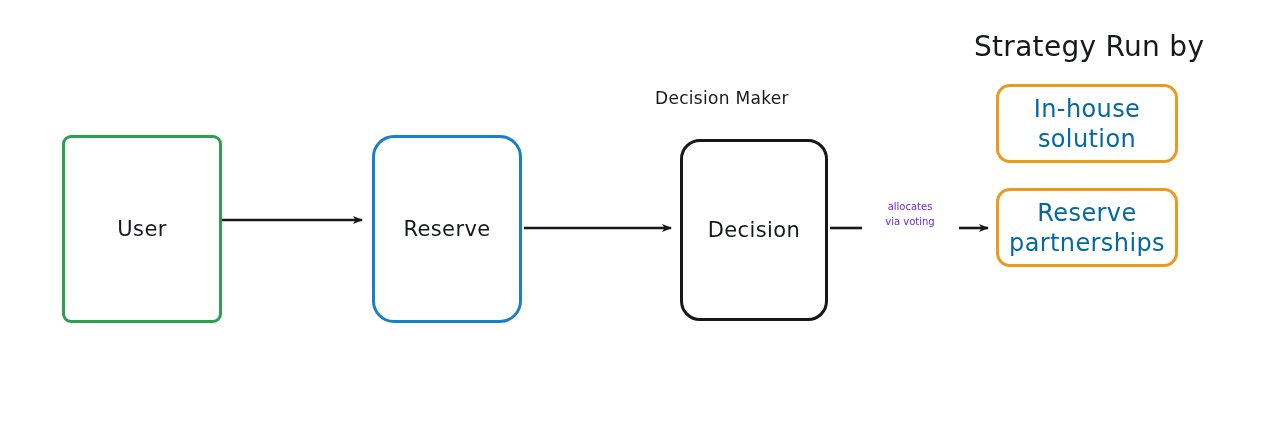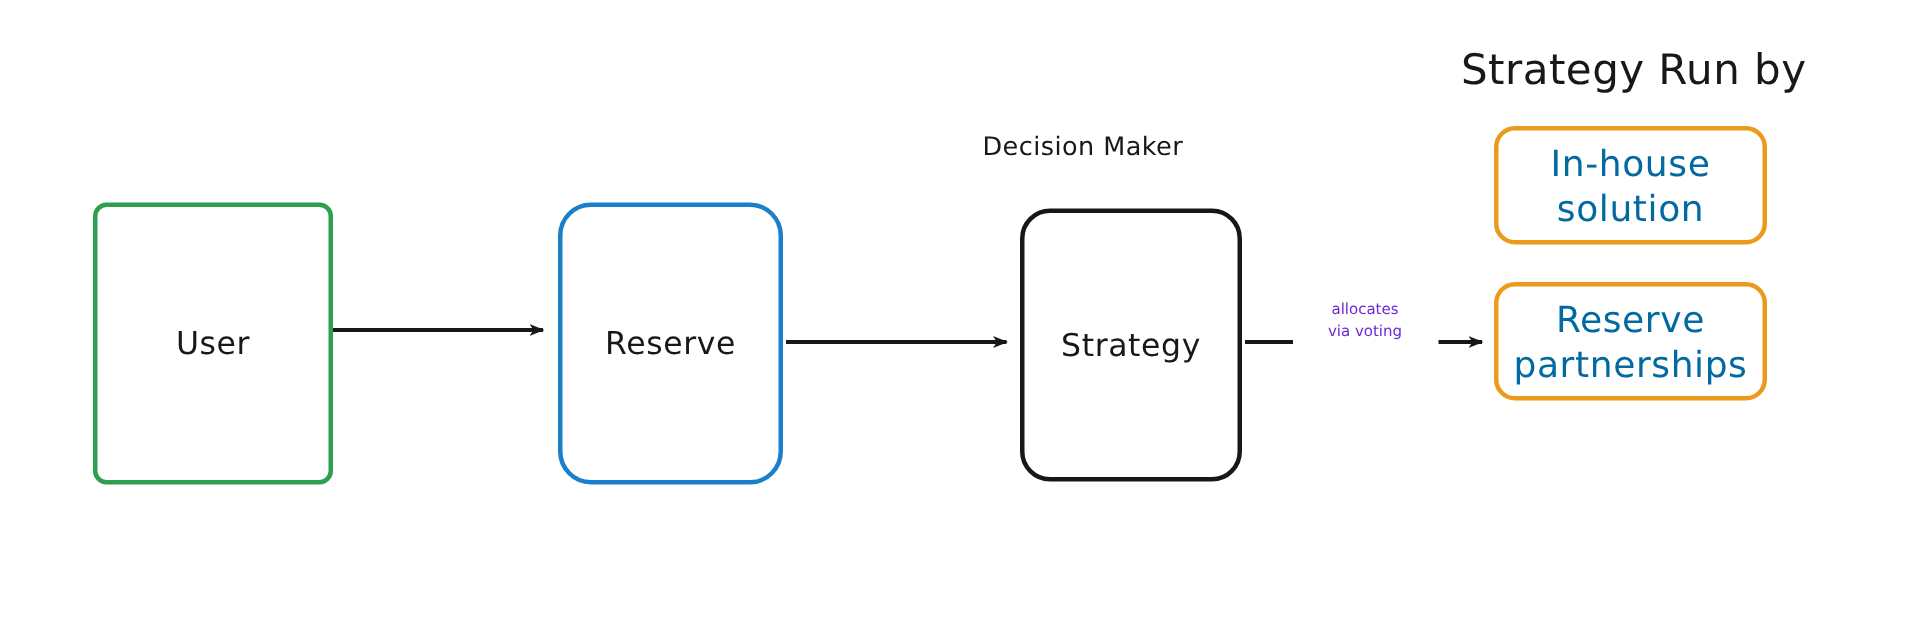--- a/index.html
+++ b/index.html
@@ -149,21 +149,21 @@
 
   <div class="node user">
     <span class="node-label">User</span>
   </div>
 
   <div class="node reserve">
     <span class="node-label">Reserve</span>
   </div>
 
   <div class="node committee">
-    <span class="node-label">Strategy</span>
+    <span class="node-label">Decision</span>
   </div>
 
   <div class="node strategy s0">
     <span class="node-label">In-house
 solution</span>
   </div>
 
   <div class="node strategy s1">
     <span class="node-label">Reserve
 partnerships</span>

